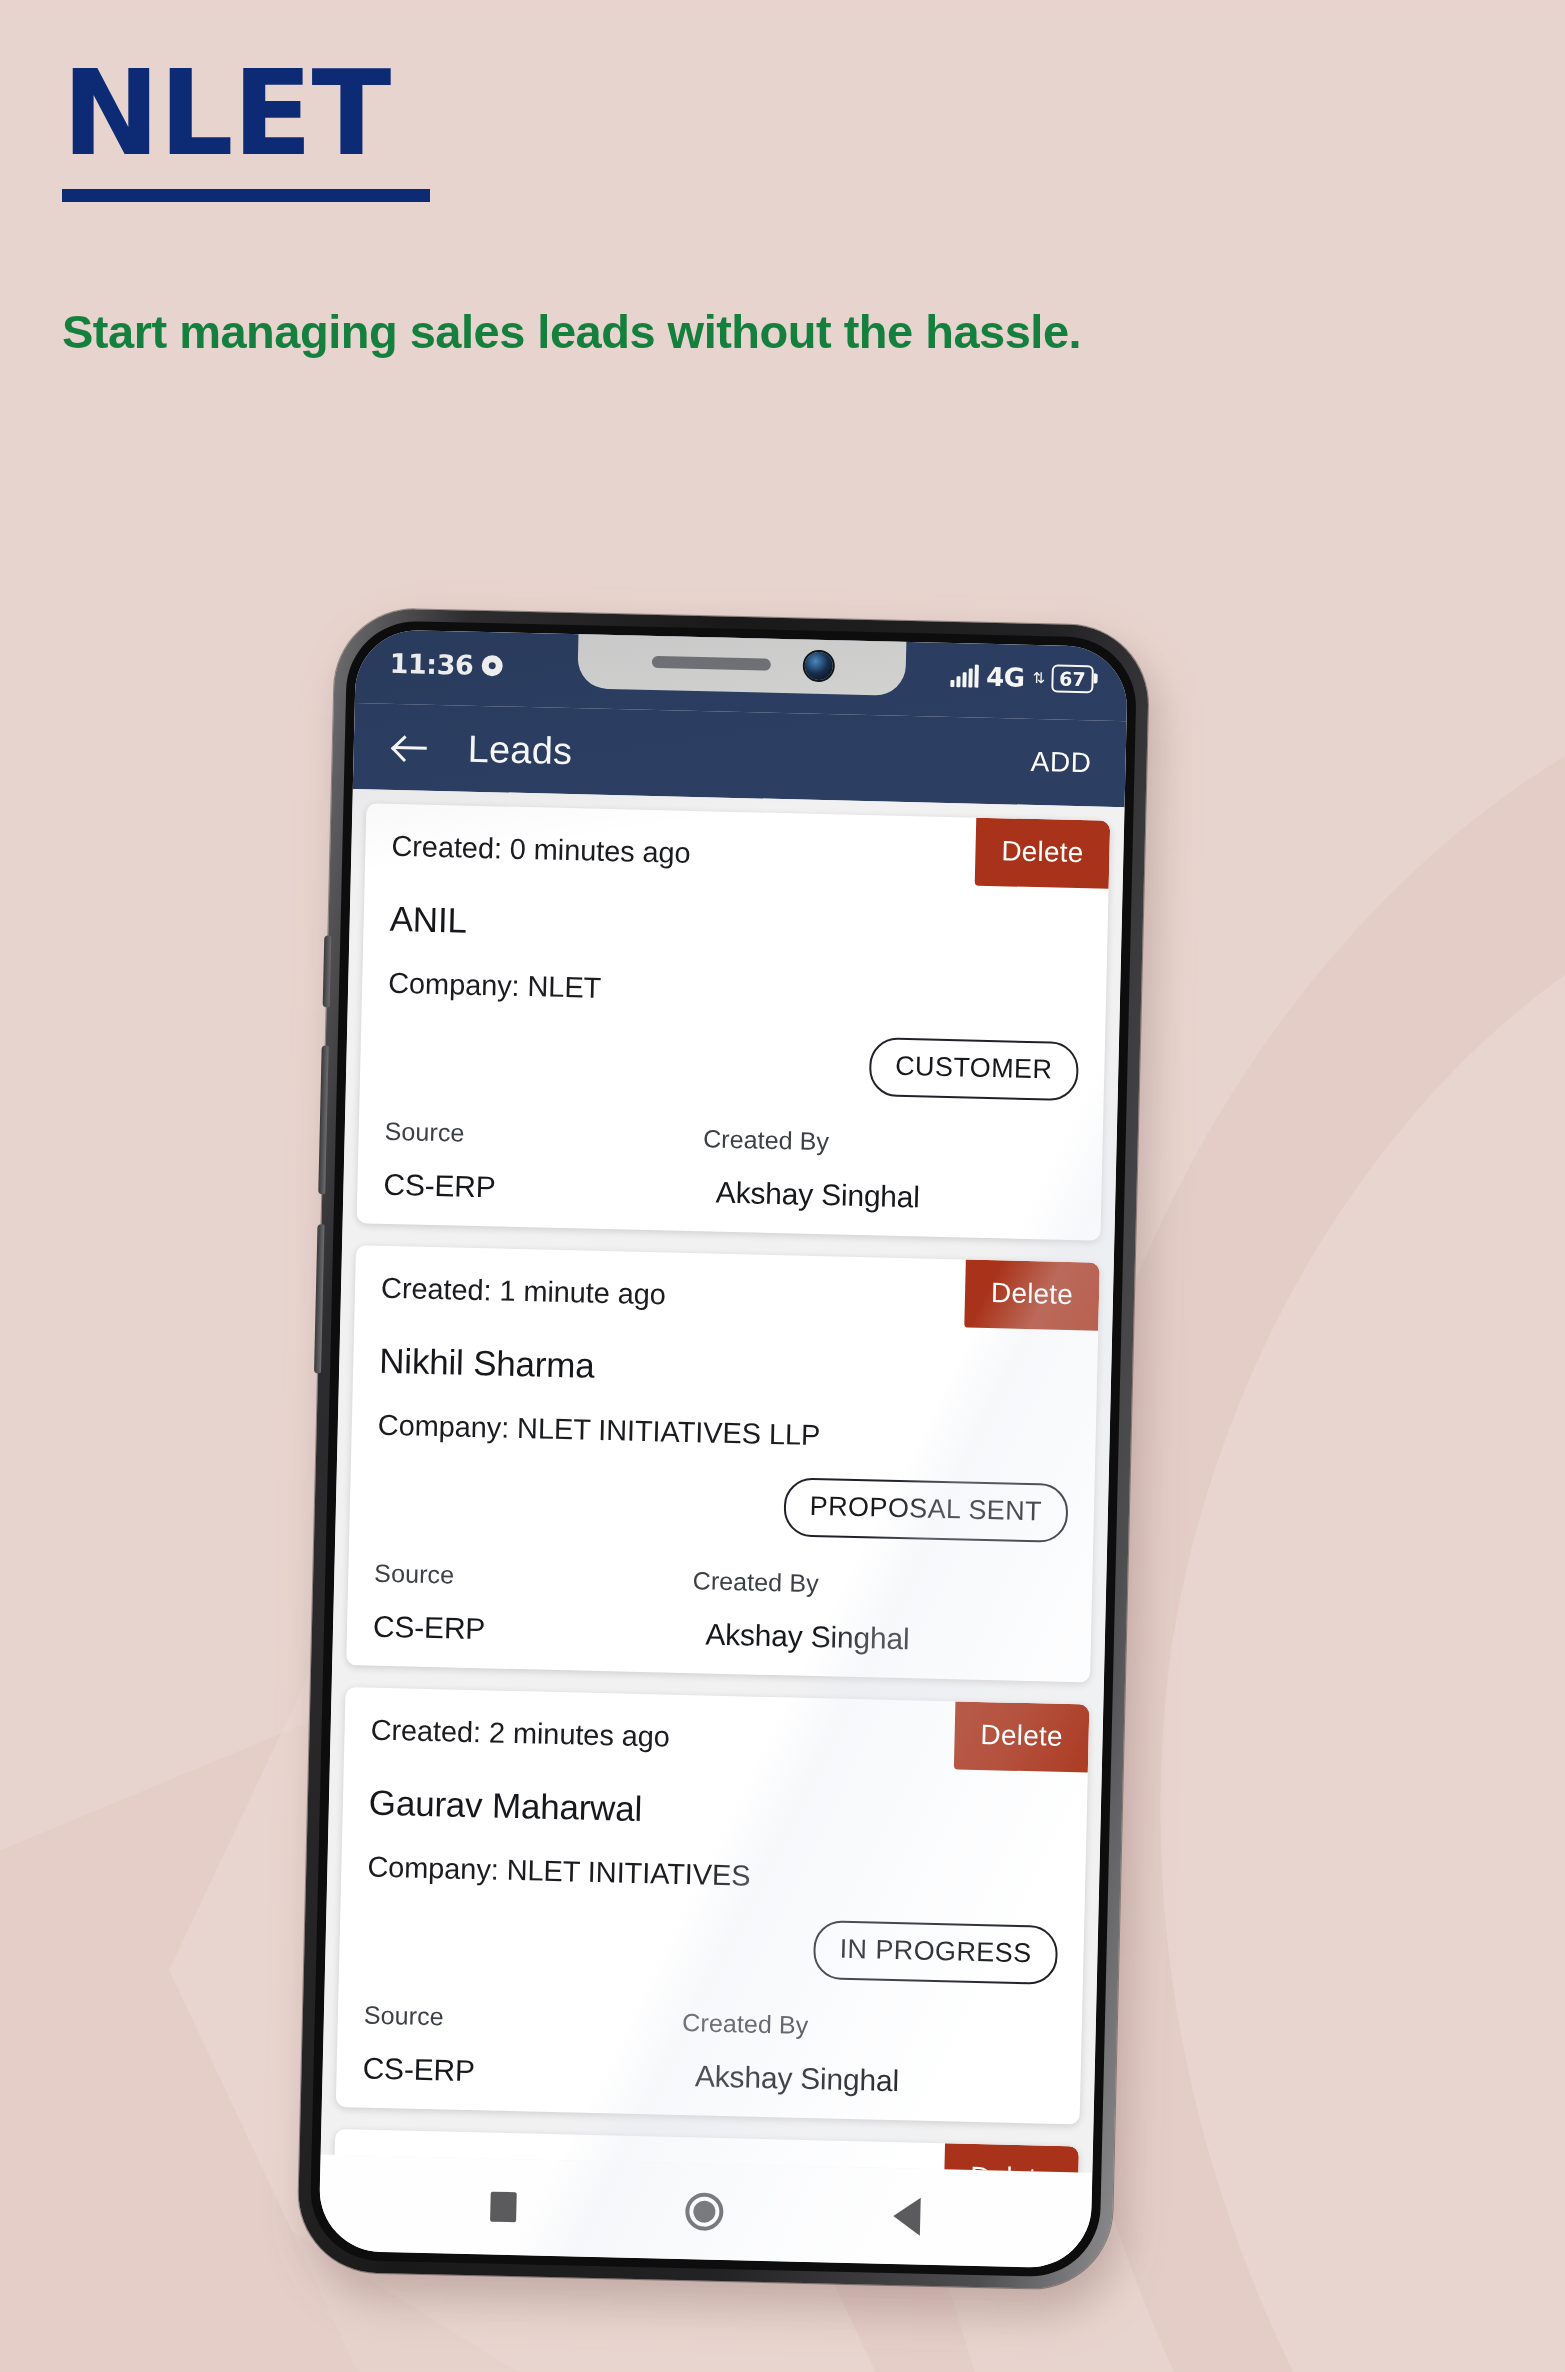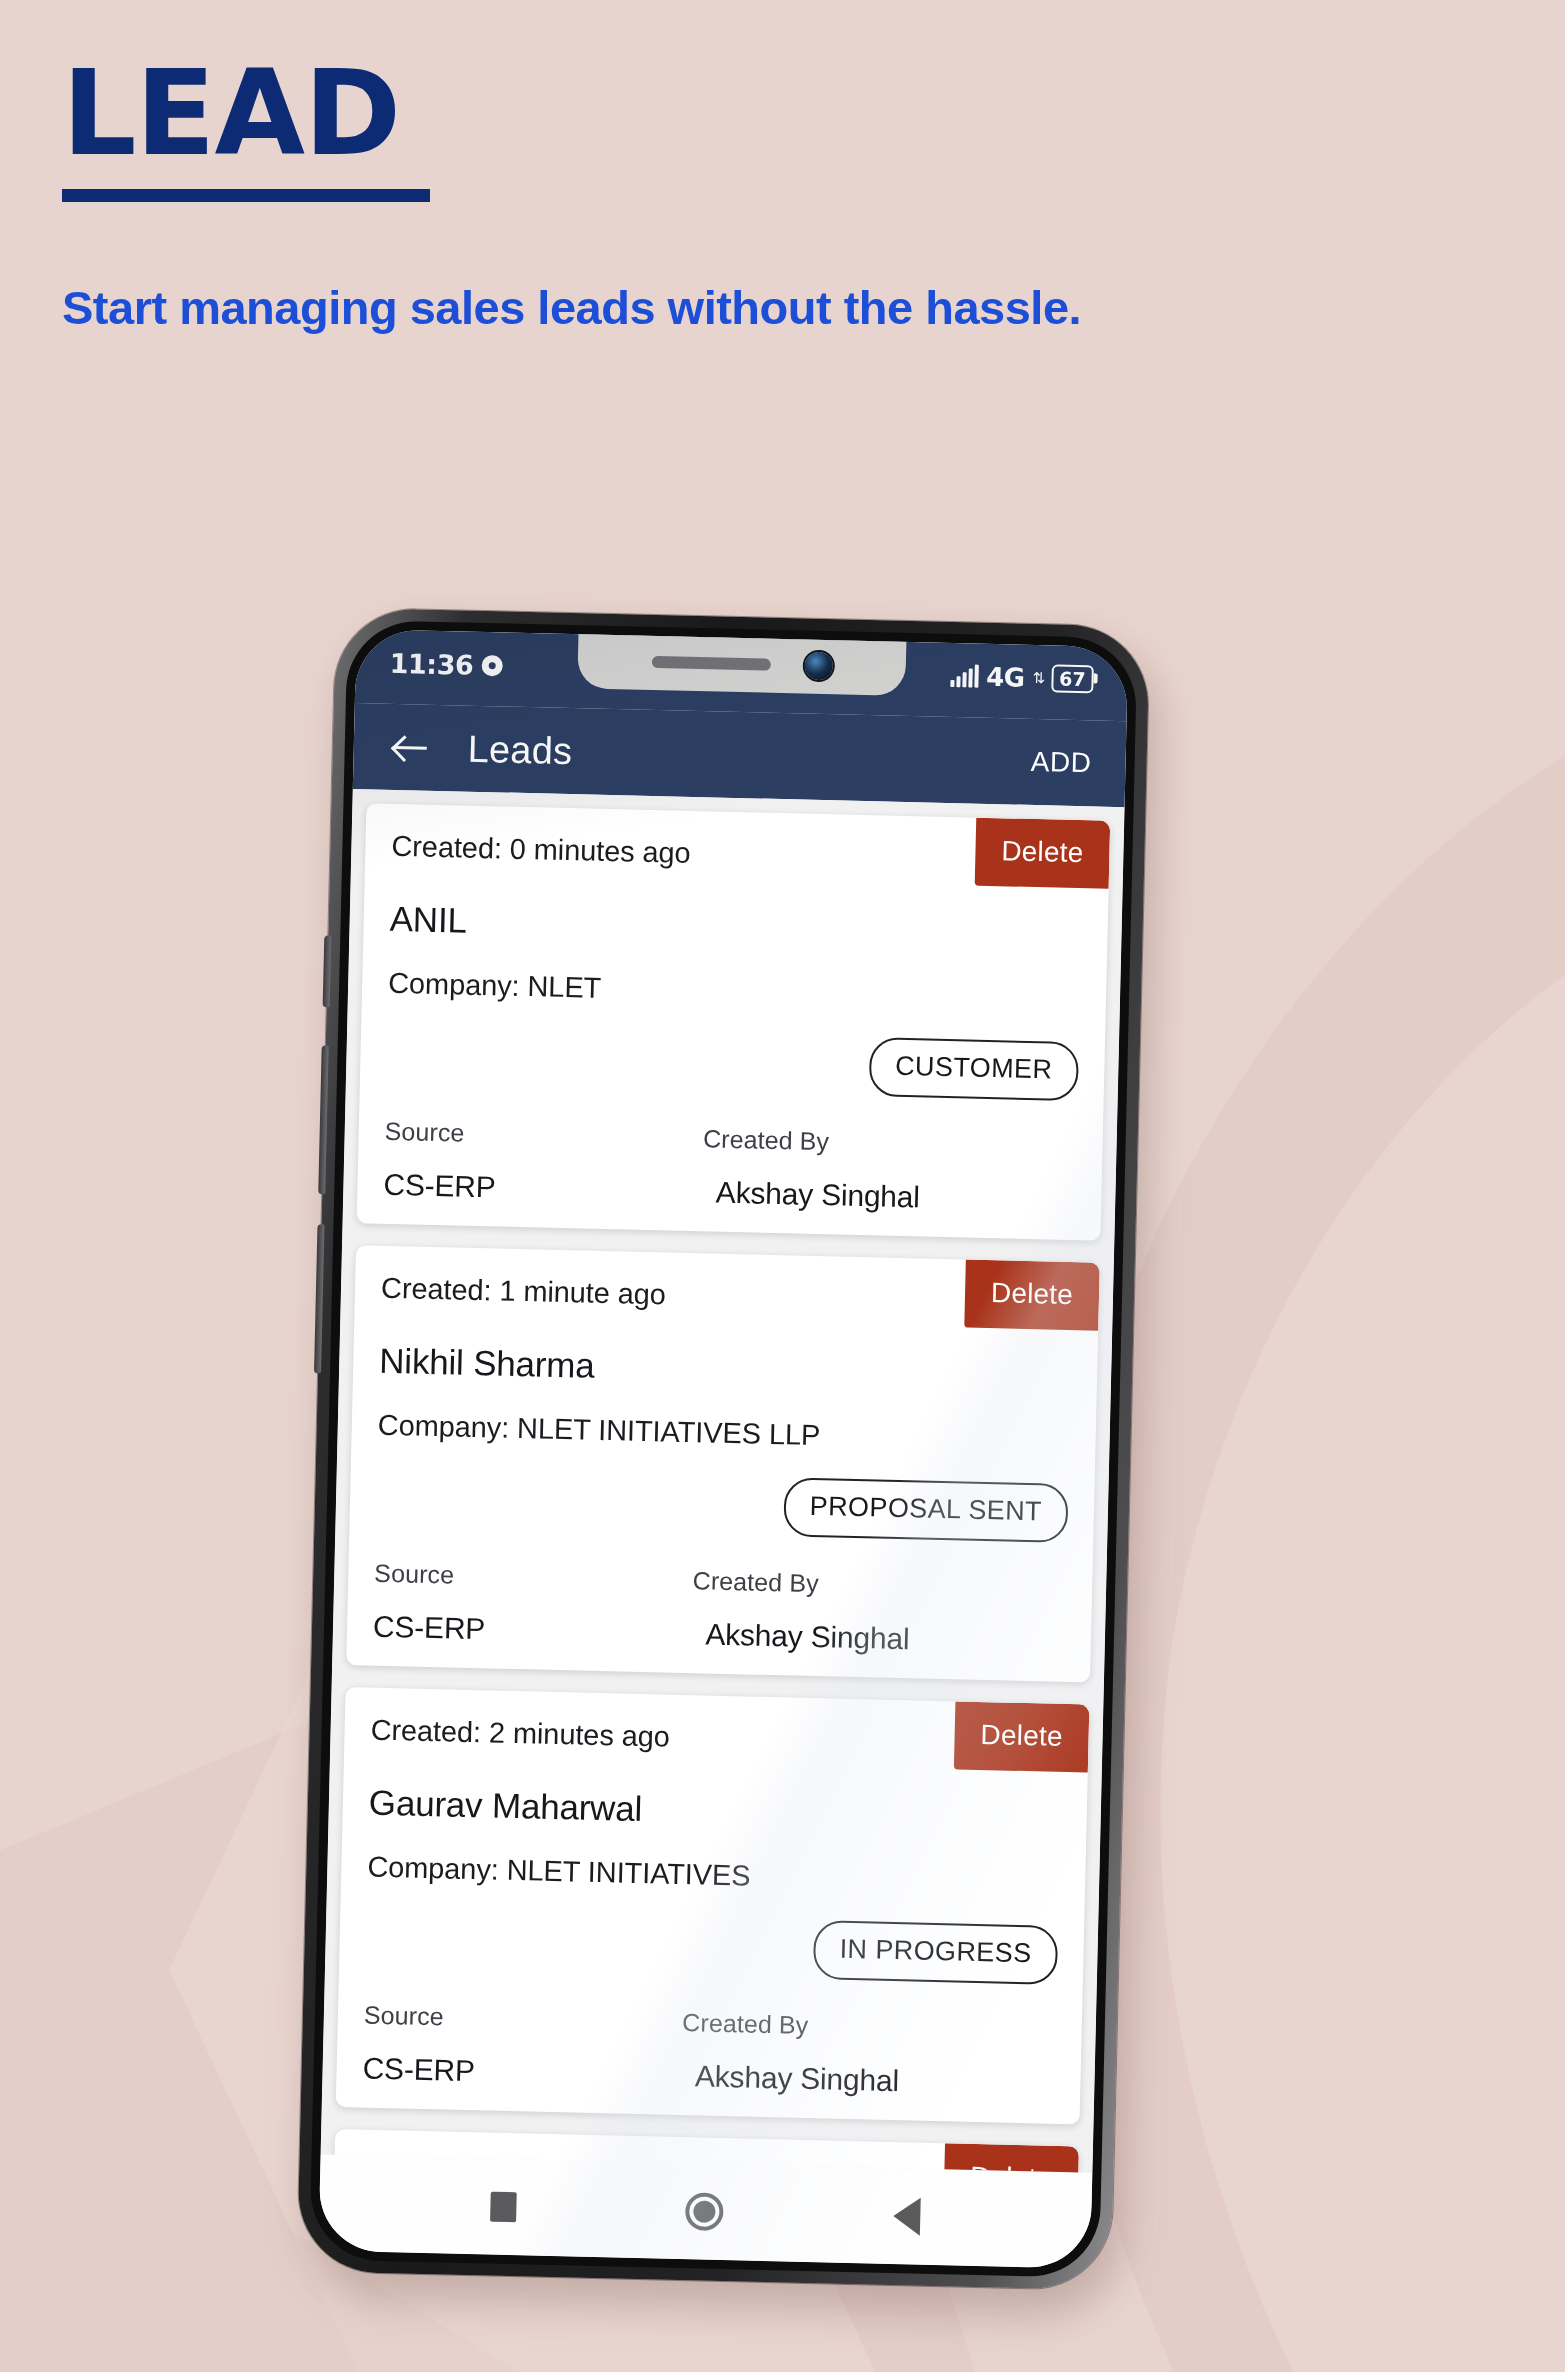--- a/index.html
+++ b/index.html
@@ -34,25 +34,25 @@
     letter-spacing: -1px;
     color: #0c2b74;
   }
   #promo-rule {
     width: 368px;
     height: 13px;
     background: #0c2b74;
     margin-top: 20px;
   }
   #promo-sub {
-    margin-top: 78px;
+    margin-top: 102px;
     font-size: 47px;
     font-weight: bold;
     letter-spacing: -0.5px;
-    color: #1d4ed8;
+    color: #15803d;
     white-space: nowrap;
   }
 
   
   #phone-wrap {
     position: absolute;
     left: 316px;
     top: 617px;
     width: 826px;
     height: 1692px;
@@ -384,21 +384,21 @@
 <svg id="bg-art" width="1565" height="2372" viewBox="0 0 1573 2384">
   <rect x="0" y="0" width="1573" height="2384" fill="#e8d4ce"></rect>
   <path d="M1573 760 C1340 900 1140 1180 1070 1520 C1010 1820 1060 2120 1180 2384 L1573 2384 Z" fill="#e3cbc4" opacity="0.75"></path>
   <path d="M1573 980 C1390 1110 1230 1350 1180 1640 C1140 1900 1190 2160 1300 2384 L1573 2384 Z" fill="#eddbd5" opacity="0.6"></path>
   <path d="M0 1860 L720 1560 L980 2384 L0 2384 Z" fill="#e2c9c2" opacity="0.55"></path>
   <path d="M430 1430 L880 2384 L360 2384 L170 1980 Z" fill="#eddcd6" opacity="0.5"></path>
   <path d="M0 2060 L520 2384 L0 2384 Z" fill="#e5cfc8" opacity="0.6"></path>
 </svg>
 
 <div id="promo">
-  <div id="promo-title">LEAD</div>
+  <div id="promo-title">NLET</div>
   <div id="promo-rule"></div>
   <div id="promo-sub">Start managing sales leads without the hassle.</div>
 </div>
 
 <div id="phone-wrap">
   <div id="phone-shadow"></div>
 
   <div id="phone-outer">
     <div id="side-btn-1" class="side-btn"></div>
     <div id="side-btn-2" class="side-btn"></div>

